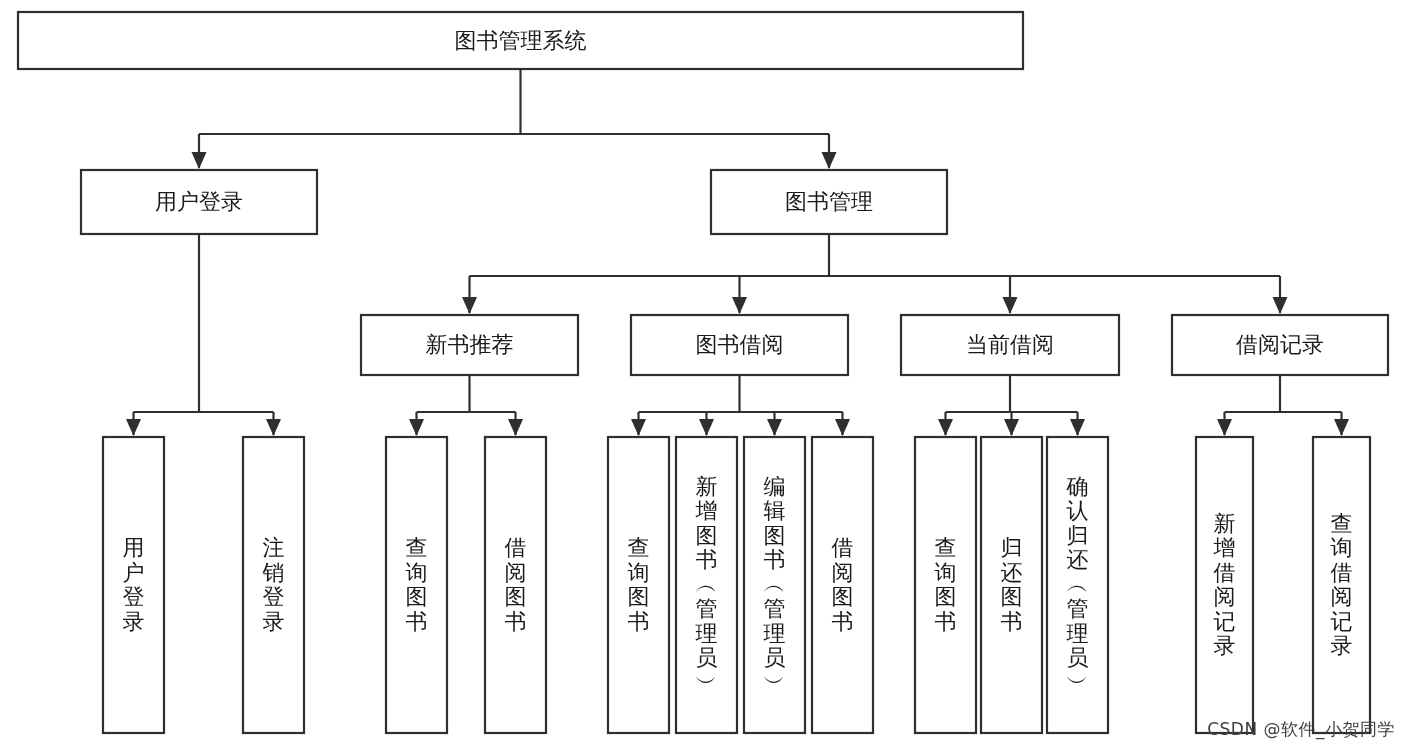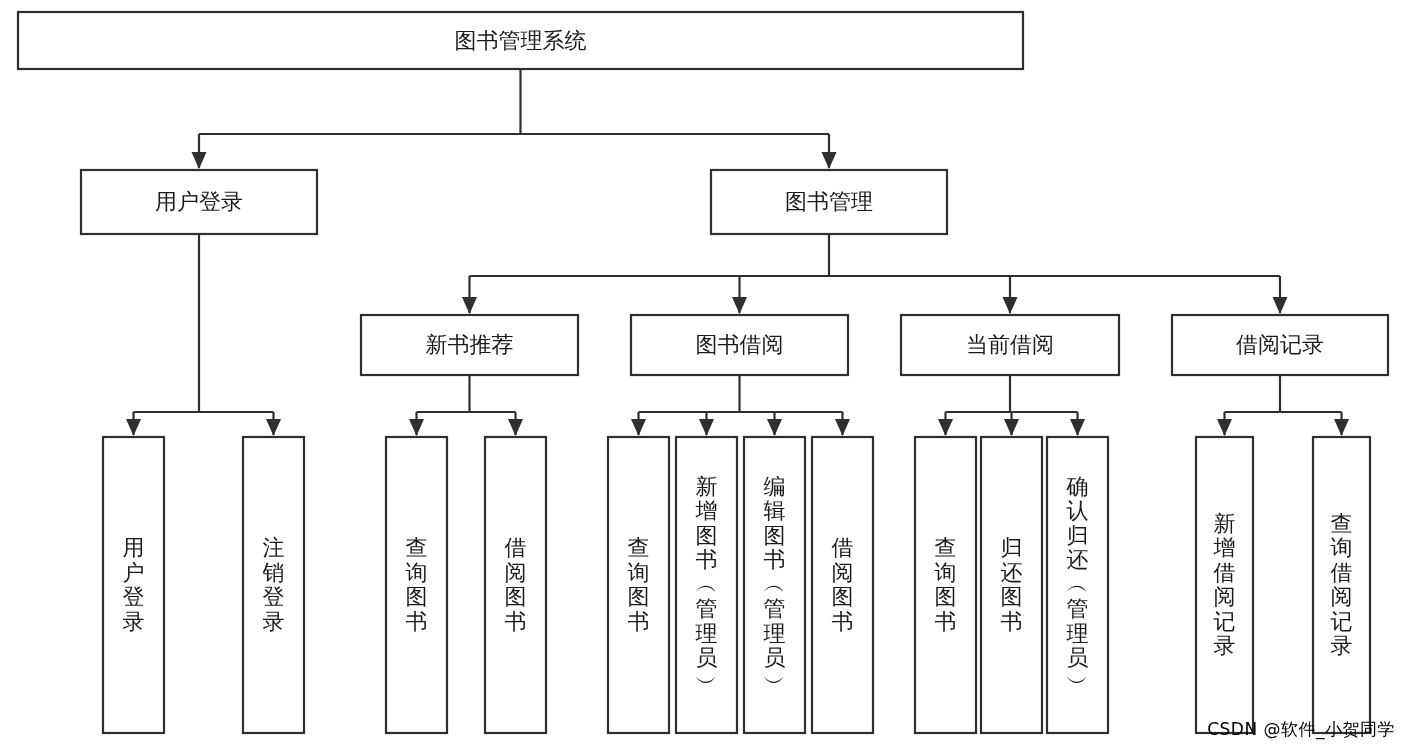--- a/index.html
+++ b/index.html
@@ -48,21 +48,21 @@
     fill: none;
   }
   .arrow-head {
     fill: #2f2f2f;
     stroke: none;
   }
   .watermark {
     position: absolute;
     right: 10px;
     bottom: 6px;
-    color: #000000;
+    color: #404040;
     font-size: 17px;
     font-family: "DejaVu Sans", "Liberation Sans", sans-serif;
     letter-spacing: 0.5px;
     white-space: nowrap;
     pointer-events: none;
   }
 </style>
 </head>
 <body>
 

